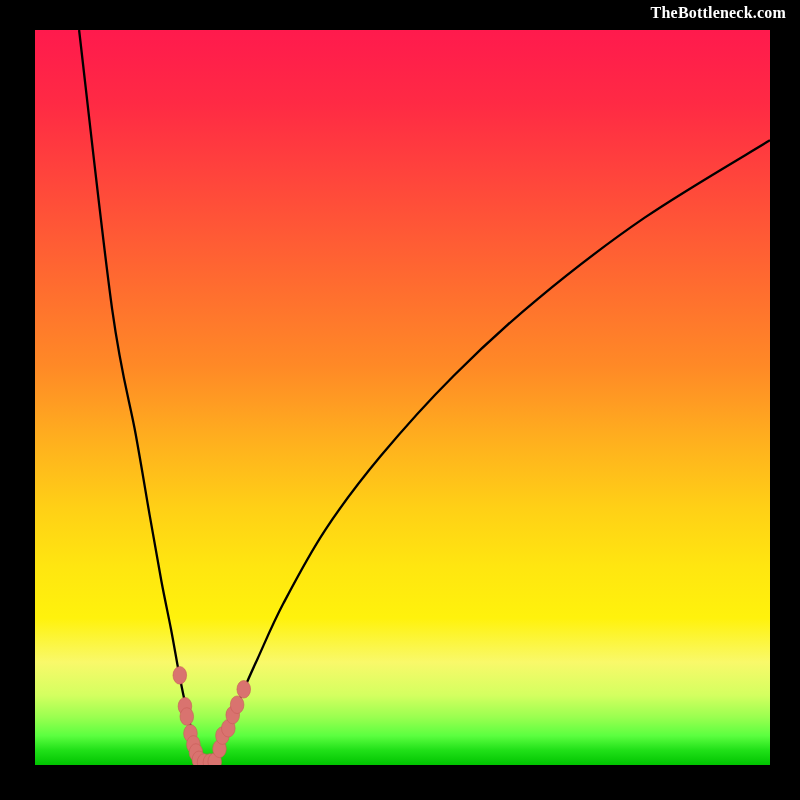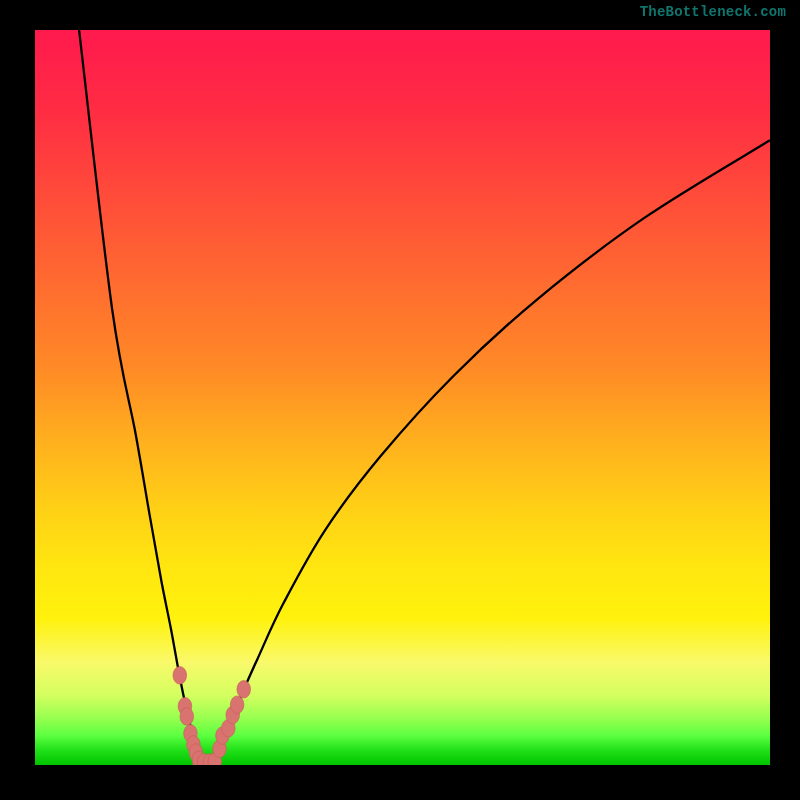--- a/index.html
+++ b/index.html
@@ -48,24 +48,24 @@
     position: absolute;
     left: 35px;
     top: 30px;
     width: 735px;
     height: 735px;
   }
   .watermark {
     position: absolute;
     top: 4px;
     right: 14px;
-    font-family: Liberation Mono, monospace;
-    font-size: 14px;
+    font-family: Liberation Serif, serif;
+    font-size: 16px;
     font-weight: 600;
-    color: #0f766e;
+    color: #ffffff;
     letter-spacing: 0.2px;
   }
 </style>
 </head>
 <body>
 
 <div class="frame">
   <div class="plot-area"></div>
 
   <svg class="curves" viewBox="0 0 735 735" preserveAspectRatio="none">

